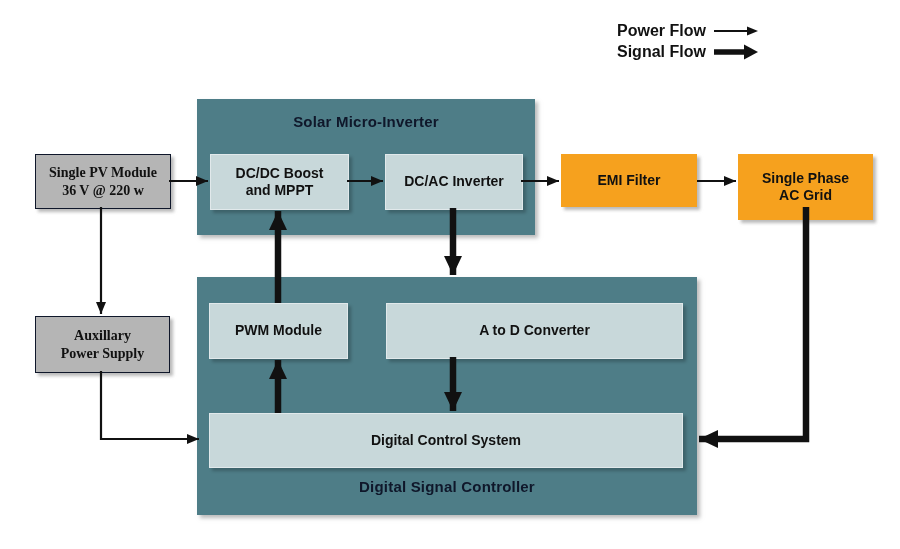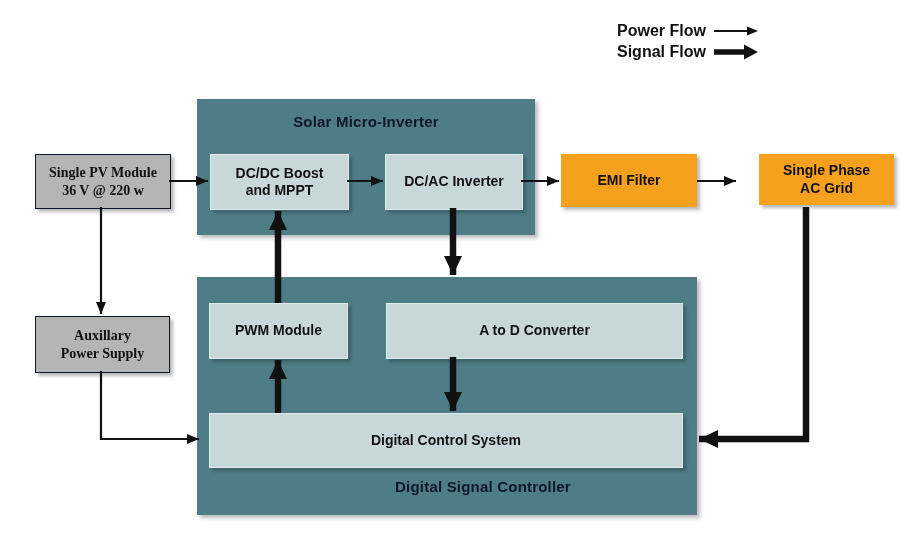--- a/index.html
+++ b/index.html
@@ -39,21 +39,21 @@
   }
   .container-title {
     position: absolute; left: 0; width: 100%;
     text-align: center; color: #0f172a;
     font-size: 15px; font-weight: bold;
     letter-spacing: 0.2px;
   }
   #solar { left: 197px; top: 99px; width: 338px; height: 136px; }
   #solar .container-title { top: 14px; }
   #dsc { left: 197px; top: 277px; width: 500px; height: 238px; }
-  #dsc .container-title { bottom: 20px; padding-left: 36px; }
+  #dsc .container-title { bottom: 20px; }
 
   
   .box {
     position: absolute; z-index: 3;
     display: flex; align-items: center; justify-content: center;
     text-align: center;
     font-size: 14px; font-weight: bold; color: #111;
     line-height: 1.22;
   }
   .box .lbl { white-space: pre-line; }
@@ -70,21 +70,21 @@
     background: var(--supply-gray, #b5b5b5);
     border: 1px solid #0f172a;
     box-shadow: 3px 3px 3px rgba(150,150,150,0.65);
     font-family: Liberation Serif, serif;
   }
 
   #pv     { left: 35px;  top: 154px; width: 134px; height: 53px; }
   #dcdc   { left: 210px; top: 154px; width: 137px; height: 54px; }
   #dcac   { left: 385px; top: 154px; width: 136px; height: 54px; }
   #emi    { left: 561px; top: 154px; width: 136px; height: 53px; }
-  #acgrid { left: 738px; top: 154px; width: 135px; height: 51px; margin-left: 21px; }
+  #acgrid { left: 738px; top: 154px; width: 135px; height: 66px; }
   #aux    { left: 35px;  top: 316px; width: 133px; height: 55px; }
   #pwm    { left: 209px; top: 303px; width: 137px; height: 54px; }
   #adc    { left: 386px; top: 303px; width: 295px; height: 54px; }
   #dcs    { left: 209px; top: 413px; width: 472px; height: 53px; }
 </style>
 </head>
 <body>
 
 <div class="stage">
 

